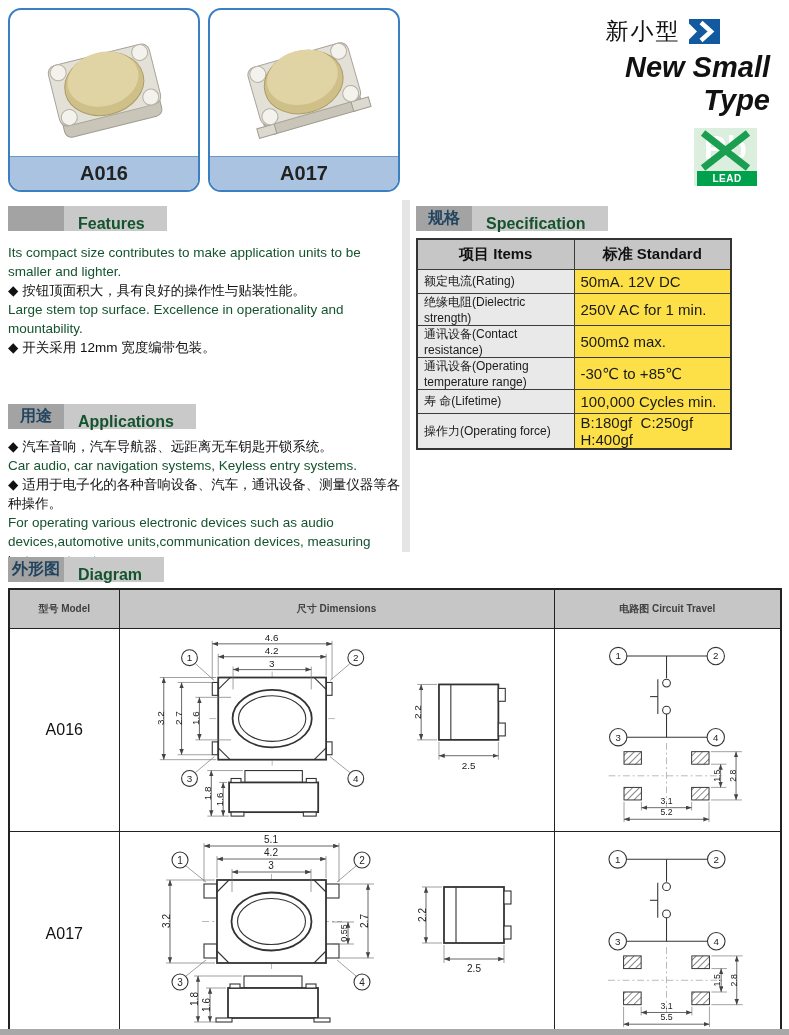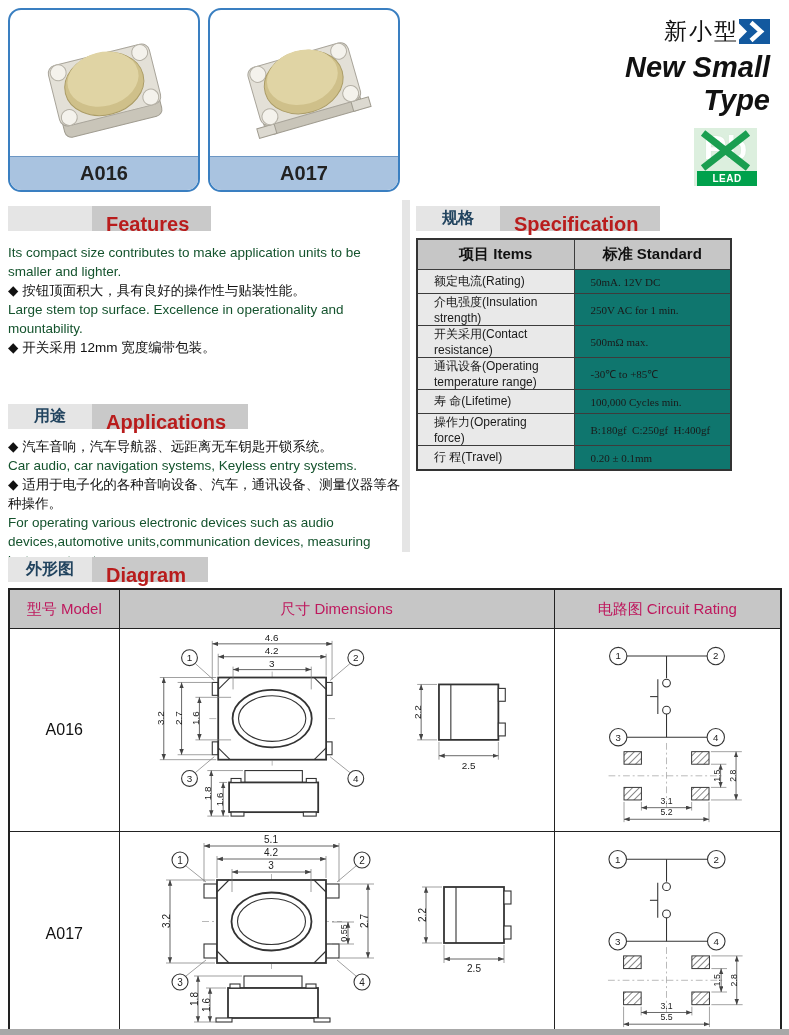--- a/index.html
+++ b/index.html
@@ -15,21 +15,21 @@
     background:#fff;overflow:hidden;display:flex;flex-direction:column;
   }
   .card-photo{flex:1;display:flex;align-items:center;justify-content:center;}
   .card-band{
     height:33px;background:#a9c3e0;border-top:1px solid #6d97c4;
     display:flex;align-items:center;justify-content:center;
     font-size:20px;font-weight:bold;color:#222;
   }
   
   .brand{position:absolute;top:16px;left:555px;width:225px;text-align:right;}
-  .brand-cn-row{display:flex;align-items:center;justify-content:flex-end;padding-right:10px;}
+  .brand-cn-row{display:flex;align-items:center;justify-content:center;gap:8px;padding-right:10px;}
   .brand-cn{font-size:23px;color:#111;letter-spacing:2px;}
   .brand-arrow{width:31px;height:25px;display:inline-block;}
   .brand-en{font-size:29px;font-weight:bold;font-style:italic;color:#111;margin-top:4px;padding-right:10px;}
   
   .leadfree{position:absolute;top:128px;left:694px;width:63px;height:58px;background:#dcefde;}
   .lf-pb{
     position:absolute;top:-4px;left:0;width:100%;height:43px;text-align:center;
     font-size:34px;font-weight:bold;color:#ffffff;line-height:46px;
     text-shadow:0 0 1px #bcd9c0;
   }
@@ -38,50 +38,50 @@
   .lf-x2{transform:rotate(-38deg);}
   .lf-label{
     position:absolute;bottom:0;left:3px;right:0;height:15px;background:#00a14c;
     color:#fff;font-size:10px;font-weight:bold;text-align:center;line-height:15px;
     letter-spacing:0.5px;
   }
   
   .sec{position:absolute;}
   .sec-header{display:inline-flex;align-items:stretch;height:25px;}
   .sec-prefix{
-    min-width:52px;background:#e5e5e5;color:#22445f;font-weight:bold;
+    min-width:52px;background:#a3a3a3;color:#22445f;font-weight:bold;
     font-size:16px;display:flex;align-items:center;justify-content:center;
-    padding:0 16px;
+    padding:0 2px;
   }
   .sec-title{
-    background:#c9c9c9;color:#b91c1c;font-weight:bold;font-size:20px;
+    background:#c9c9c9;color:#14532d;font-weight:bold;font-size:16px;
     display:flex;align-items:center;padding:11px 22px 0 14px;
   }
   .txt-block{margin-top:8px;font-size:13.5px;line-height:19px;color:#111;}
   .txt-block .cn{color:#111;}
   .txt-block .en{color:#14532d;}
   
   .spec-table{
     margin-top:7px;border-collapse:collapse;width:316px;table-layout:fixed;
   }
   .spec-table th,.spec-table td{border:1px solid #3c3c3c;}
   .spec-table{border:2px solid #333;}
   .spec-table th{
     background:#c6c6c6;font-size:15px;font-weight:bold;height:27px;color:#111;
   }
-  .spec-table td{height:23px;font-size:12px;padding:0 16px;}
+  .spec-table td{height:23px;font-size:12px;padding:0 6px;}
   .spec-table td.item{background:#e9e9e9;width:54%;}
-  .spec-table td.std{background:#0f766e;white-space:pre-wrap;font-size:11px;font-family:Liberation Serif, serif;}
+  .spec-table td.std{background:#fde047;white-space:pre-wrap;font-size:15px;}
   
   .diag-table{
     margin-top:6px;border-collapse:collapse;width:772px;table-layout:fixed;
     border:2px solid #222;
   }
   .diag-table th,.diag-table td{border:1.5px solid #222;}
-  .diag-table th{background:#c6c6c6;height:36px;font-size:15px;font-weight:normal;color:#be185d;}
+  .diag-table th{background:#c6c6c6;height:36px;font-size:10px;font-weight:bold;color:#404040;}
   .diag-table td{background:#fff;vertical-align:middle;padding:0;}
   .model-cell{text-align:center;font-size:16px;color:#111;}
   .draw-cell{text-align:center;}
   
   .col-shadow{position:absolute;top:200px;left:402px;width:8px;height:352px;background:#dedede;opacity:.8;}
   .bottom-strip{position:absolute;left:0;bottom:0;width:789px;height:6px;background:#a8a8a8;}
   
   svg text{font-family:"Liberation Sans","DejaVu Sans",sans-serif;}
   .ln{stroke:#333;stroke-width:1.1;fill:none;}
   .thk{stroke-width:1.8;}
@@ -204,42 +204,38 @@
         <th>项目 Items</th>
         <th>标准 Standard</th>
       </tr>
     </thead>
     <tbody>
       <tr>
           <td class="item">额定电流(Rating)</td>
           <td class="std">50mA. 12V DC</td>
         </tr>
       <tr>
-          <td class="item">介电强度(Insulation strength)</td>
+          <td class="item">绝缘电阻(Dielectric strength)</td>
           <td class="std">250V AC for 1 min.</td>
         </tr>
       <tr>
-          <td class="item">开关采用(Contact resistance)</td>
+          <td class="item">通讯设备(Contact resistance)</td>
           <td class="std">500mΩ max.</td>
         </tr>
       <tr>
           <td class="item">通讯设备(Operating temperature range)</td>
           <td class="std">-30℃ to +85℃</td>
         </tr>
       <tr>
           <td class="item">寿 命(Lifetime)</td>
           <td class="std">100,000 Cycles min.</td>
         </tr>
       <tr>
           <td class="item">操作力(Operating force)</td>
           <td class="std">B:180gf  C:250gf  H:400gf</td>
-        </tr>
-      <tr>
-          <td class="item">行 程(Travel)</td>
-          <td class="std">0.20 ± 0.1mm</td>
         </tr>
     </tbody>
   </table>
 </div>
 
 <div class="col-shadow"></div>
 
 <div class="sec" style="top:557px;left:8px;width:772px;">
   <div class="sec-header">
     <span class="sec-prefix">外形图</span>
@@ -248,21 +244,21 @@
   <table class="diag-table">
     <colgroup>
         <col style="width:110px">
         <col style="width:435px">
         <col style="width:227px">
       </colgroup>
     <thead>
       <tr>
         <th>型号 Model</th>
         <th>尺寸 Dimensions</th>
-        <th>电路图 Circuit Rating</th>
+        <th>电路图 Circuit Travel</th>
       </tr>
     </thead>
     <tbody>
 
       <tr style="height:201px;">
         <td class="model-cell">A016</td>
         <td class="draw-cell">
           <svg width="430" height="196" viewBox="0 0 430 198">
 
             <g>

